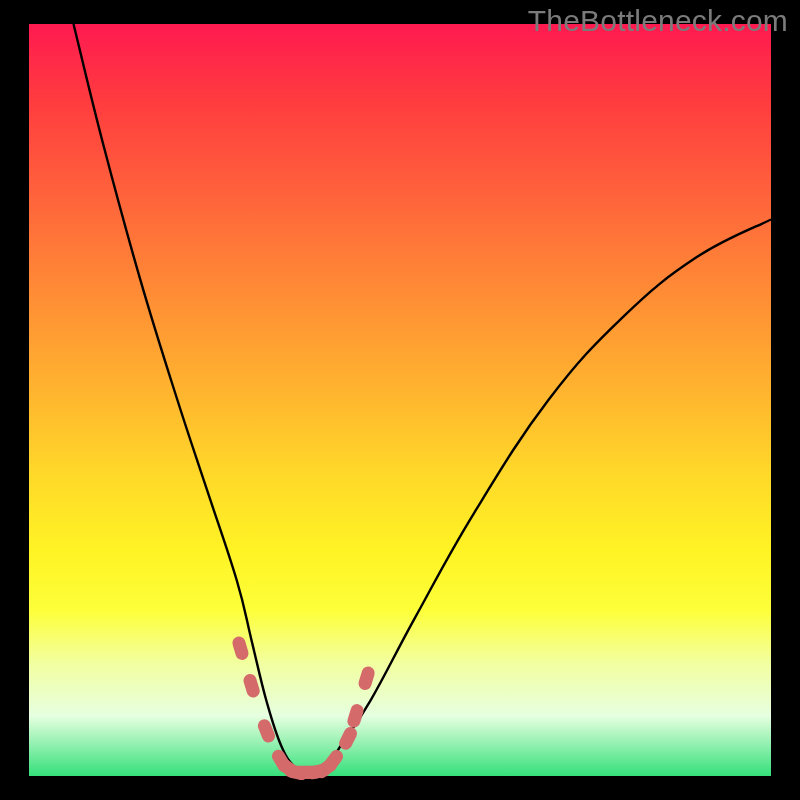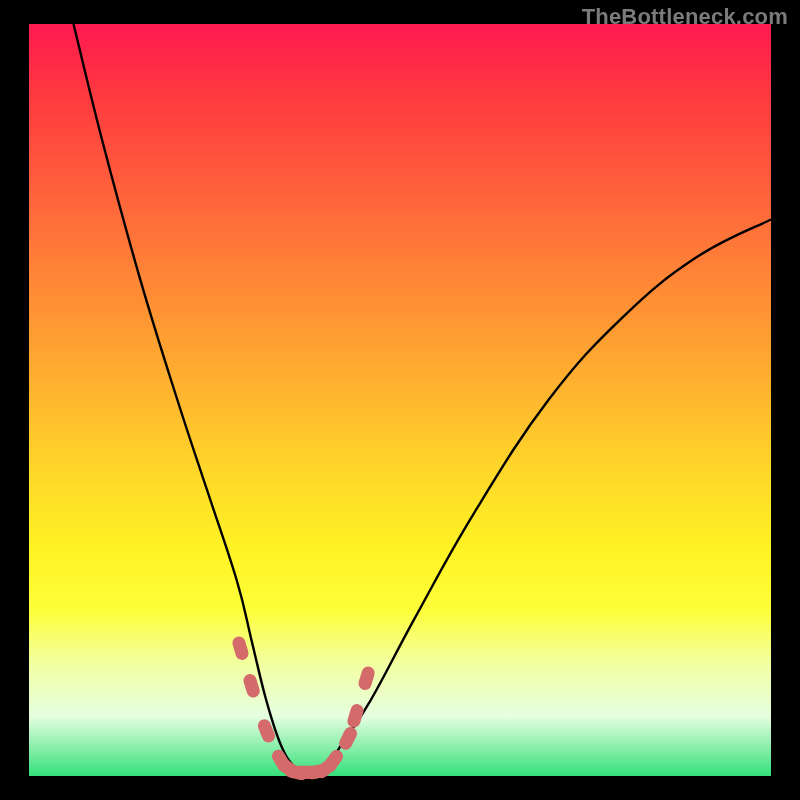--- a/index.html
+++ b/index.html
@@ -29,22 +29,22 @@
       #f2ffa0 85%,
       #e6ffe0 92%,
       #35e07a 100%);
   }
   .watermark {
     position: absolute;
     top: 4px;
     right: 12px;
     color: #7b7b7b;
     font-family: Arial, Helvetica, sans-serif;
-    font-size: 22px;
-    font-weight: 700;
+    font-size: 30px;
+    font-weight: 400;
     letter-spacing: 0.2px;
     user-select: none;
   }
   svg.curve {
     position: absolute;
     left: 0;
     top: 0;
     width: 742px;
     height: 752px;
     overflow: visible;

